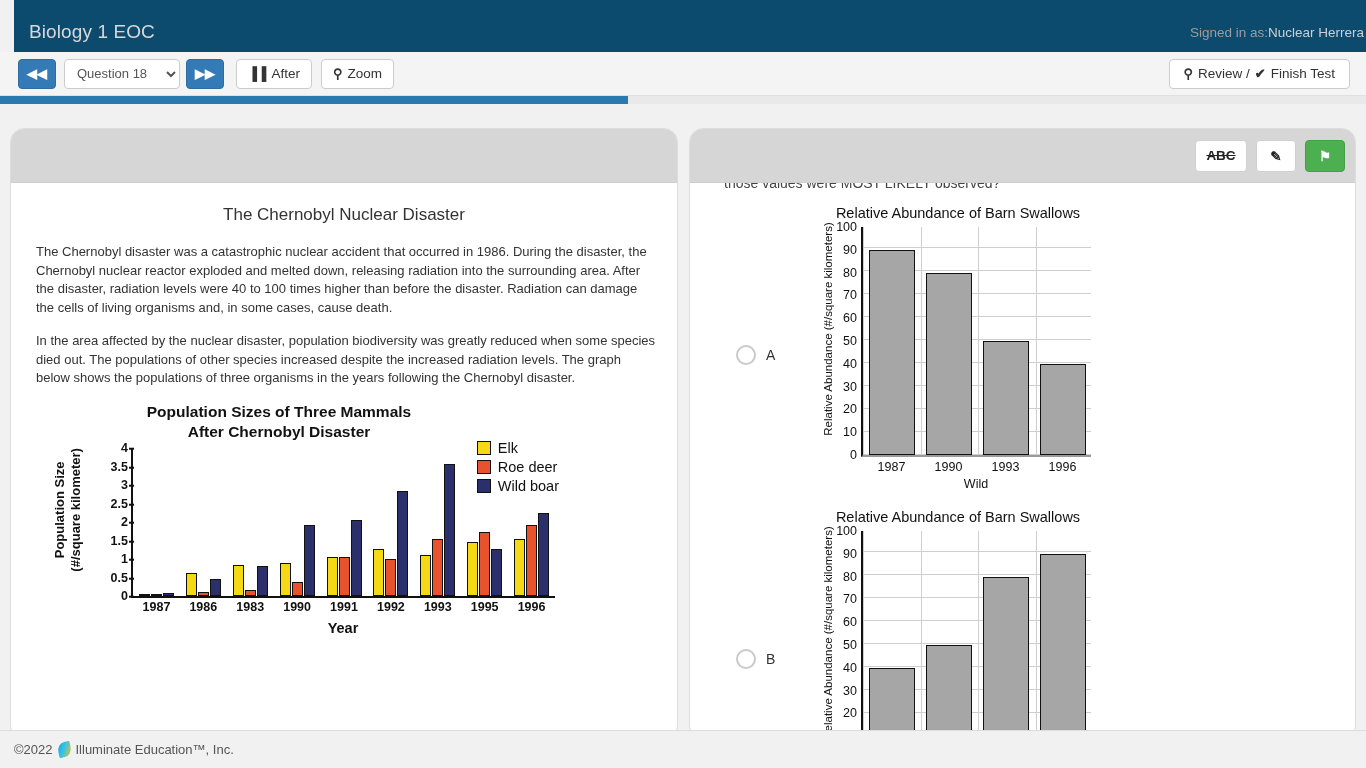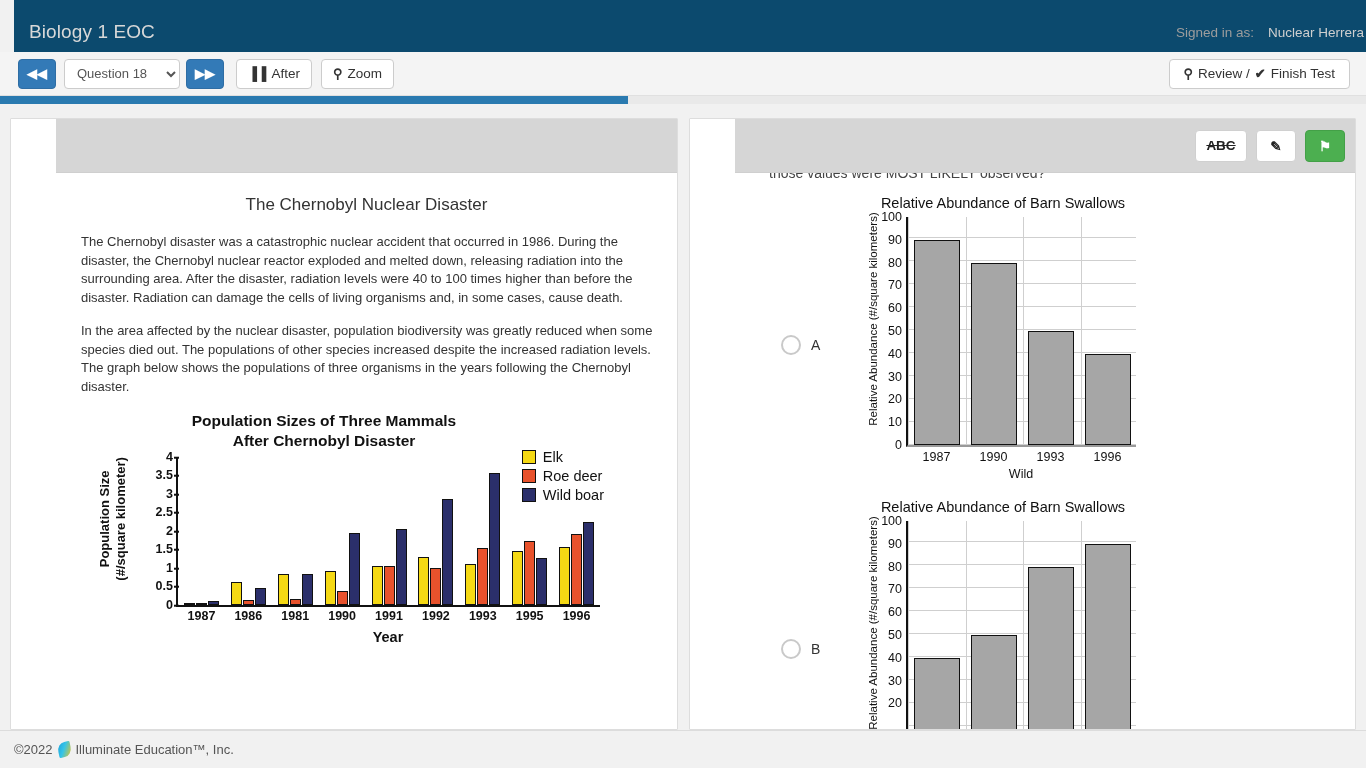--- a/index.html
+++ b/index.html
@@ -17,21 +17,21 @@
     width: 1366px; height: 64px;
     background: #0c4a6e;
     display: flex; align-items: center;
   }
   #app-title {
     color: #d8d8d8; font-size: 19px; font-weight: 400;
     margin-left: 15px; letter-spacing: .1px;
   }
   #signed-in-wrap {
     margin-left: auto; margin-right: 16px;
-    display: flex; align-items: center; gap: 14px;
+    display: flex; align-items: center; 
     font-size: 13.5px;
   }
   #signed-in-label { color: #9d9d9d; }
   #signed-in-user  { color: #cfcfcf; }
 
   
   #toolbar {
     position: absolute; top: 52px; left: 0;
     width: 1366px; height: 44px;
     background: #f4f4f4;
@@ -77,26 +77,25 @@
     width: 1366px; height: 8px; background: #e9e9e9;
   }
   #progress-fill { height: 8px; background: #2a7ab0; }
 
   
   #panels {
     position: absolute; top: 104px; left: 0;
     width: 1366px; height: 624px;
   }
   .panel {
-    position: absolute; top: 14px;
+    position: absolute; top: 24px;
     background: #ffffff;
     border: 1px solid #dddddd;
-    border-radius: 1px;
+    border-radius: 14px;
     overflow: hidden;
-    padding-left: 45px;
   }
   #panel-left  { left: 10px;  width: 668px; height: 612px; }
   #panel-right { left: 689px; width: 667px; height: 612px; }
 
   .panel-head {
     height: 54px; background: #d6d6d6;
     border-bottom: 1px solid #cfcfcf;
     display: flex; align-items: center; justify-content: flex-end;
     padding-right: 10px; gap: 9px;
   }
@@ -334,21 +333,21 @@
               <div class="m-group">
                 <div class="m-bar m-elk" style="height: 15.5%;"></div>
                 <div class="m-bar m-roe" style="height: 3%;"></div>
                 <div class="m-bar m-boar" style="height: 11.25%;"></div>
                 <div class="m-xlab">1986</div>
               </div>
               <div class="m-group">
                 <div class="m-bar m-elk" style="height: 20.75%;"></div>
                 <div class="m-bar m-roe" style="height: 3.75%;"></div>
                 <div class="m-bar m-boar" style="height: 20.5%;"></div>
-                <div class="m-xlab">1981</div>
+                <div class="m-xlab">1983</div>
               </div>
               <div class="m-group">
                 <div class="m-bar m-elk" style="height: 22.5%;"></div>
                 <div class="m-bar m-roe" style="height: 9.25%;"></div>
                 <div class="m-bar m-boar" style="height: 48.25%;"></div>
                 <div class="m-xlab">1990</div>
               </div>
               <div class="m-group">
                 <div class="m-bar m-elk" style="height: 26.25%;"></div>
                 <div class="m-bar m-roe" style="height: 26.25%;"></div>

